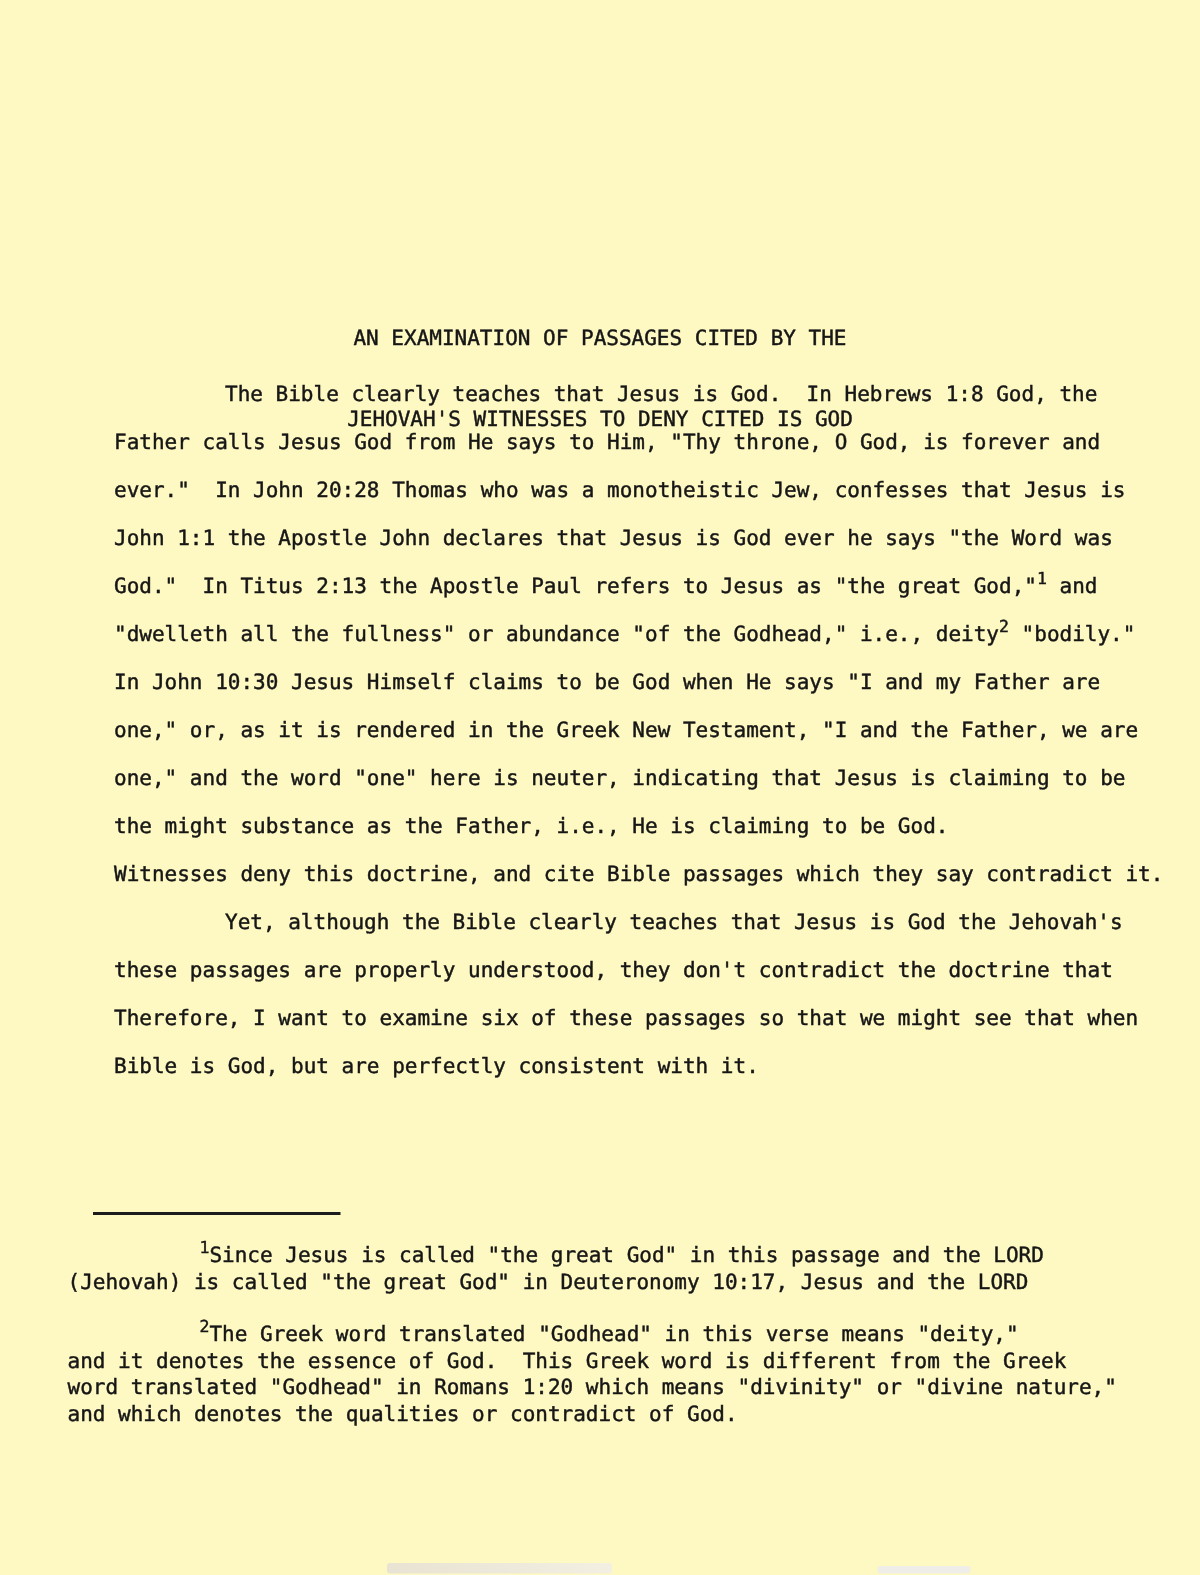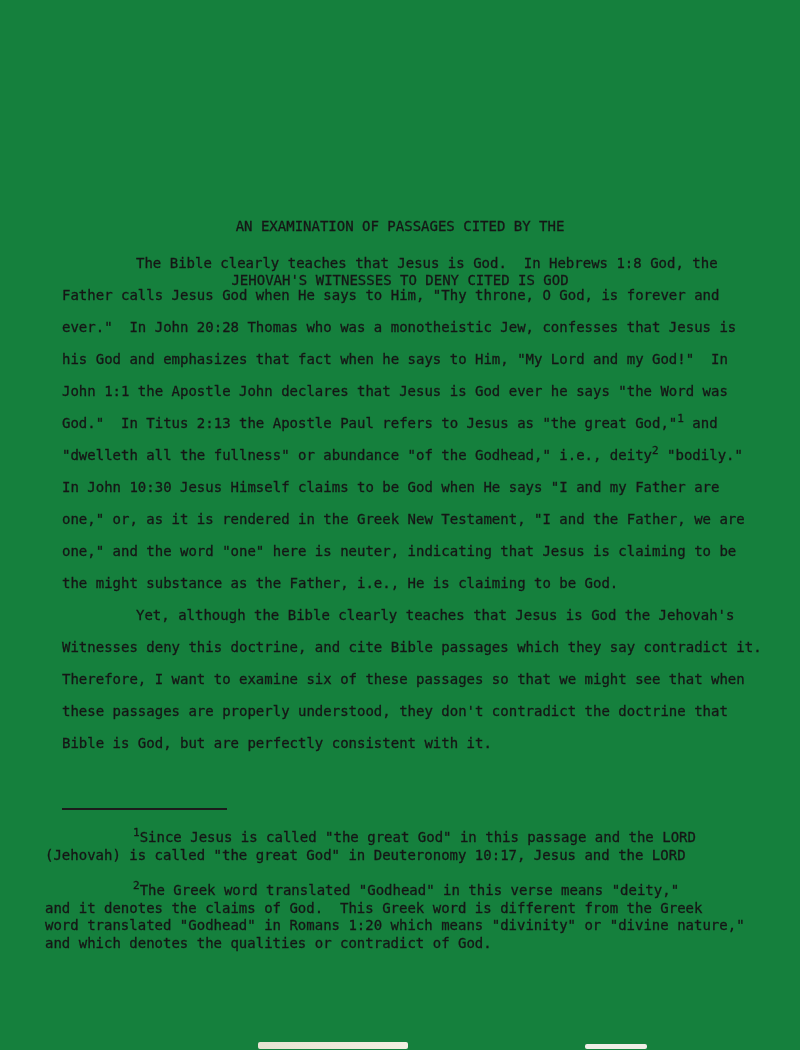--- a/index.html
+++ b/index.html
@@ -4,40 +4,40 @@
 <style>
   html, body {
     margin: 0;
     padding: 0;
     background: #ffffff;
   }
   .page {
     position: relative;
     width: 800px;
     height: 1050px;
-    background: #15803d;
+    background: #fef9c3;
     overflow: hidden;
     font-family: "DejaVu Sans Mono", "Liberation Mono", monospace;
     color: #161616;
     -webkit-text-stroke: 0.3px #161616;
   }
   .doc-title {
     position: absolute;
     top: 181px;
     left: 0;
     width: 100%;
     text-align: center;
     font-size: 14px;
     line-height: 18px;
     white-space: pre;
   }
   .body-text {
     position: absolute;
     top: 247px;
-    left: 62px;
+    left: 76px;
     width: 700px;
     font-size: 14px;
   }
   .body-text .line {
     height: 32px;
     line-height: 32px;
     white-space: pre;
   }
   .body-text .line.indent {
     text-indent: 74px;
@@ -97,47 +97,46 @@
 
 <div class="page">
 
   <div class="doc-title">
     <div>AN EXAMINATION OF PASSAGES CITED BY THE</div>
     <div>JEHOVAH'S WITNESSES TO DENY CITED IS GOD</div>
   </div>
 
   <div class="body-text">
       <div class="line indent">The Bible clearly teaches that Jesus is God.  In Hebrews 1:8 God, the</div>
-      <div class="line">Father calls Jesus God when He says to Him, "Thy throne, O God, is forever and</div>
+      <div class="line">Father calls Jesus God from He says to Him, "Thy throne, O God, is forever and</div>
       <div class="line">ever."  In John 20:28 Thomas who was a monotheistic Jew, confesses that Jesus is</div>
-      <div class="line">his God and emphasizes that fact when he says to Him, "My Lord and my God!"  In</div>
       <div class="line">John 1:1 the Apostle John declares that Jesus is God ever he says "the Word was</div>
       <div class="line"><span>God."  In Titus 2:13 the Apostle Paul refers to Jesus as "the great God,"</span><span class="sup">1</span><span> and</span></div>
       <div class="line"><span>"dwelleth all the fullness" or abundance "of the Godhead," i.e., deity</span><span class="sup">2</span><span> "bodily."</span></div>
       <div class="line">In John 10:30 Jesus Himself claims to be God when He says "I and my Father are</div>
       <div class="line">one," or, as it is rendered in the Greek New Testament, "I and the Father, we are</div>
       <div class="line">one," and the word "one" here is neuter, indicating that Jesus is claiming to be</div>
       <div class="line">the might substance as the Father, i.e., He is claiming to be God.</div>
+      <div class="line">Witnesses deny this doctrine, and cite Bible passages which they say contradict it.</div>
       <div class="line indent">Yet, although the Bible clearly teaches that Jesus is God the Jehovah's</div>
-      <div class="line">Witnesses deny this doctrine, and cite Bible passages which they say contradict it.</div>
+      <div class="line">these passages are properly understood, they don't contradict the doctrine that</div>
       <div class="line">Therefore, I want to examine six of these passages so that we might see that when</div>
-      <div class="line">these passages are properly understood, they don't contradict the doctrine that</div>
       <div class="line">Bible is God, but are perfectly consistent with it.</div>
     </div>
 
   <div class="fn-separator"></div>
 
   <div class="footnotes">
       <div class="footnote">
         <div class="line indent"><span class="sup">1</span><span>Since Jesus is called "the great God" in this passage and the LORD</span></div>
         <div class="line">(Jehovah) is called "the great God" in Deuteronomy 10:17, Jesus and the LORD</div>
       </div>
       <div class="footnote">
         <div class="line indent"><span class="sup">2</span><span>The Greek word translated "Godhead" in this verse means "deity,"</span></div>
-        <div class="line">and it denotes the claims of God.  This Greek word is different from the Greek</div>
+        <div class="line">and it denotes the essence of God.  This Greek word is different from the Greek</div>
         <div class="line">word translated "Godhead" in Romans 1:20 which means "divinity" or "divine nature,"</div>
         <div class="line">and which denotes the qualities or contradict of God.</div>
       </div>
     </div>
 
   <div class="artifact a1"></div>
   <div class="artifact a2"></div>
 
 </div>
 

